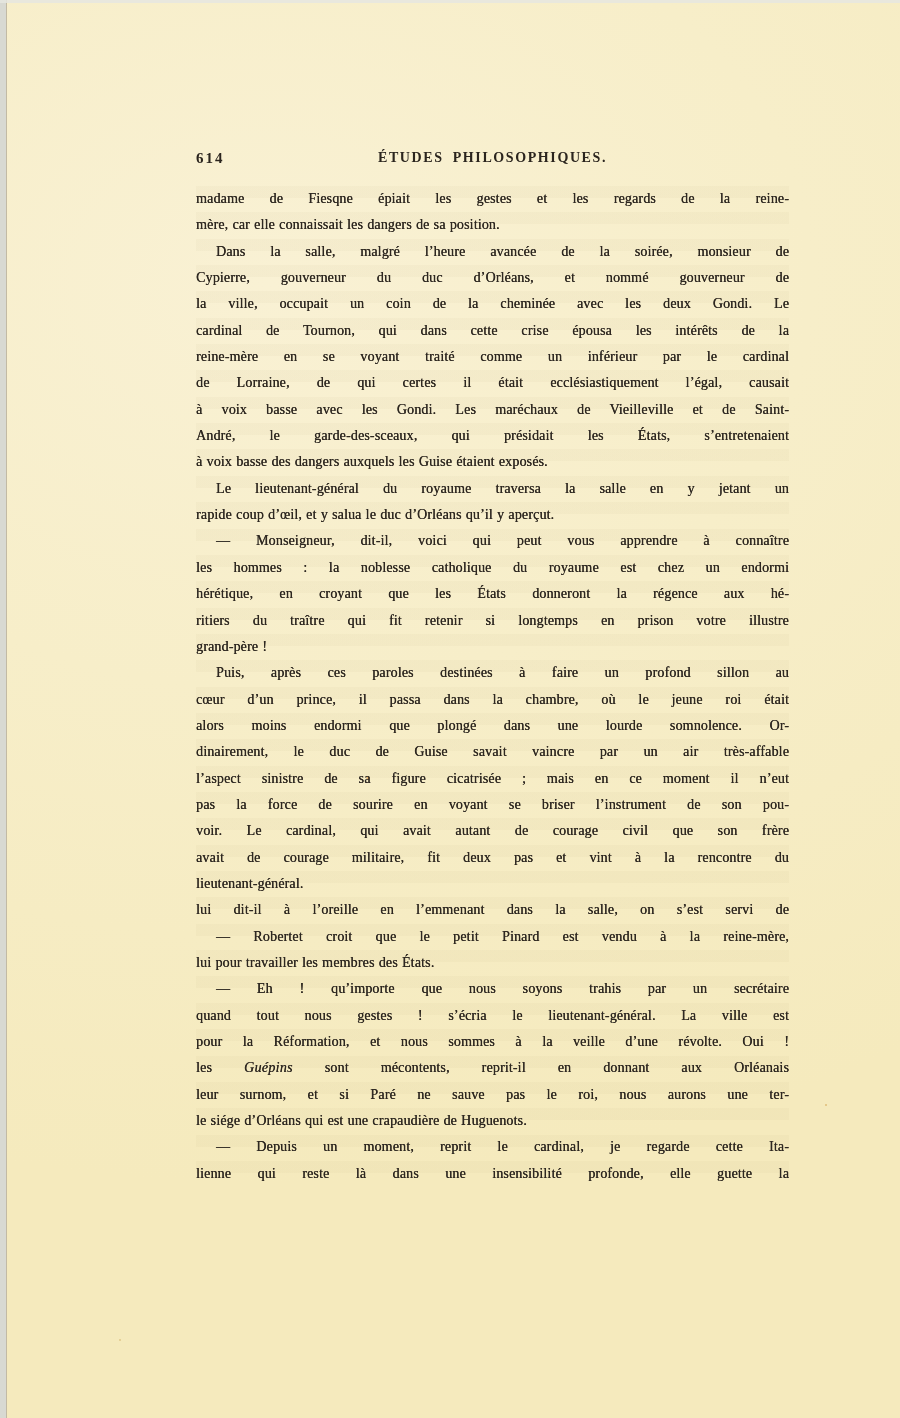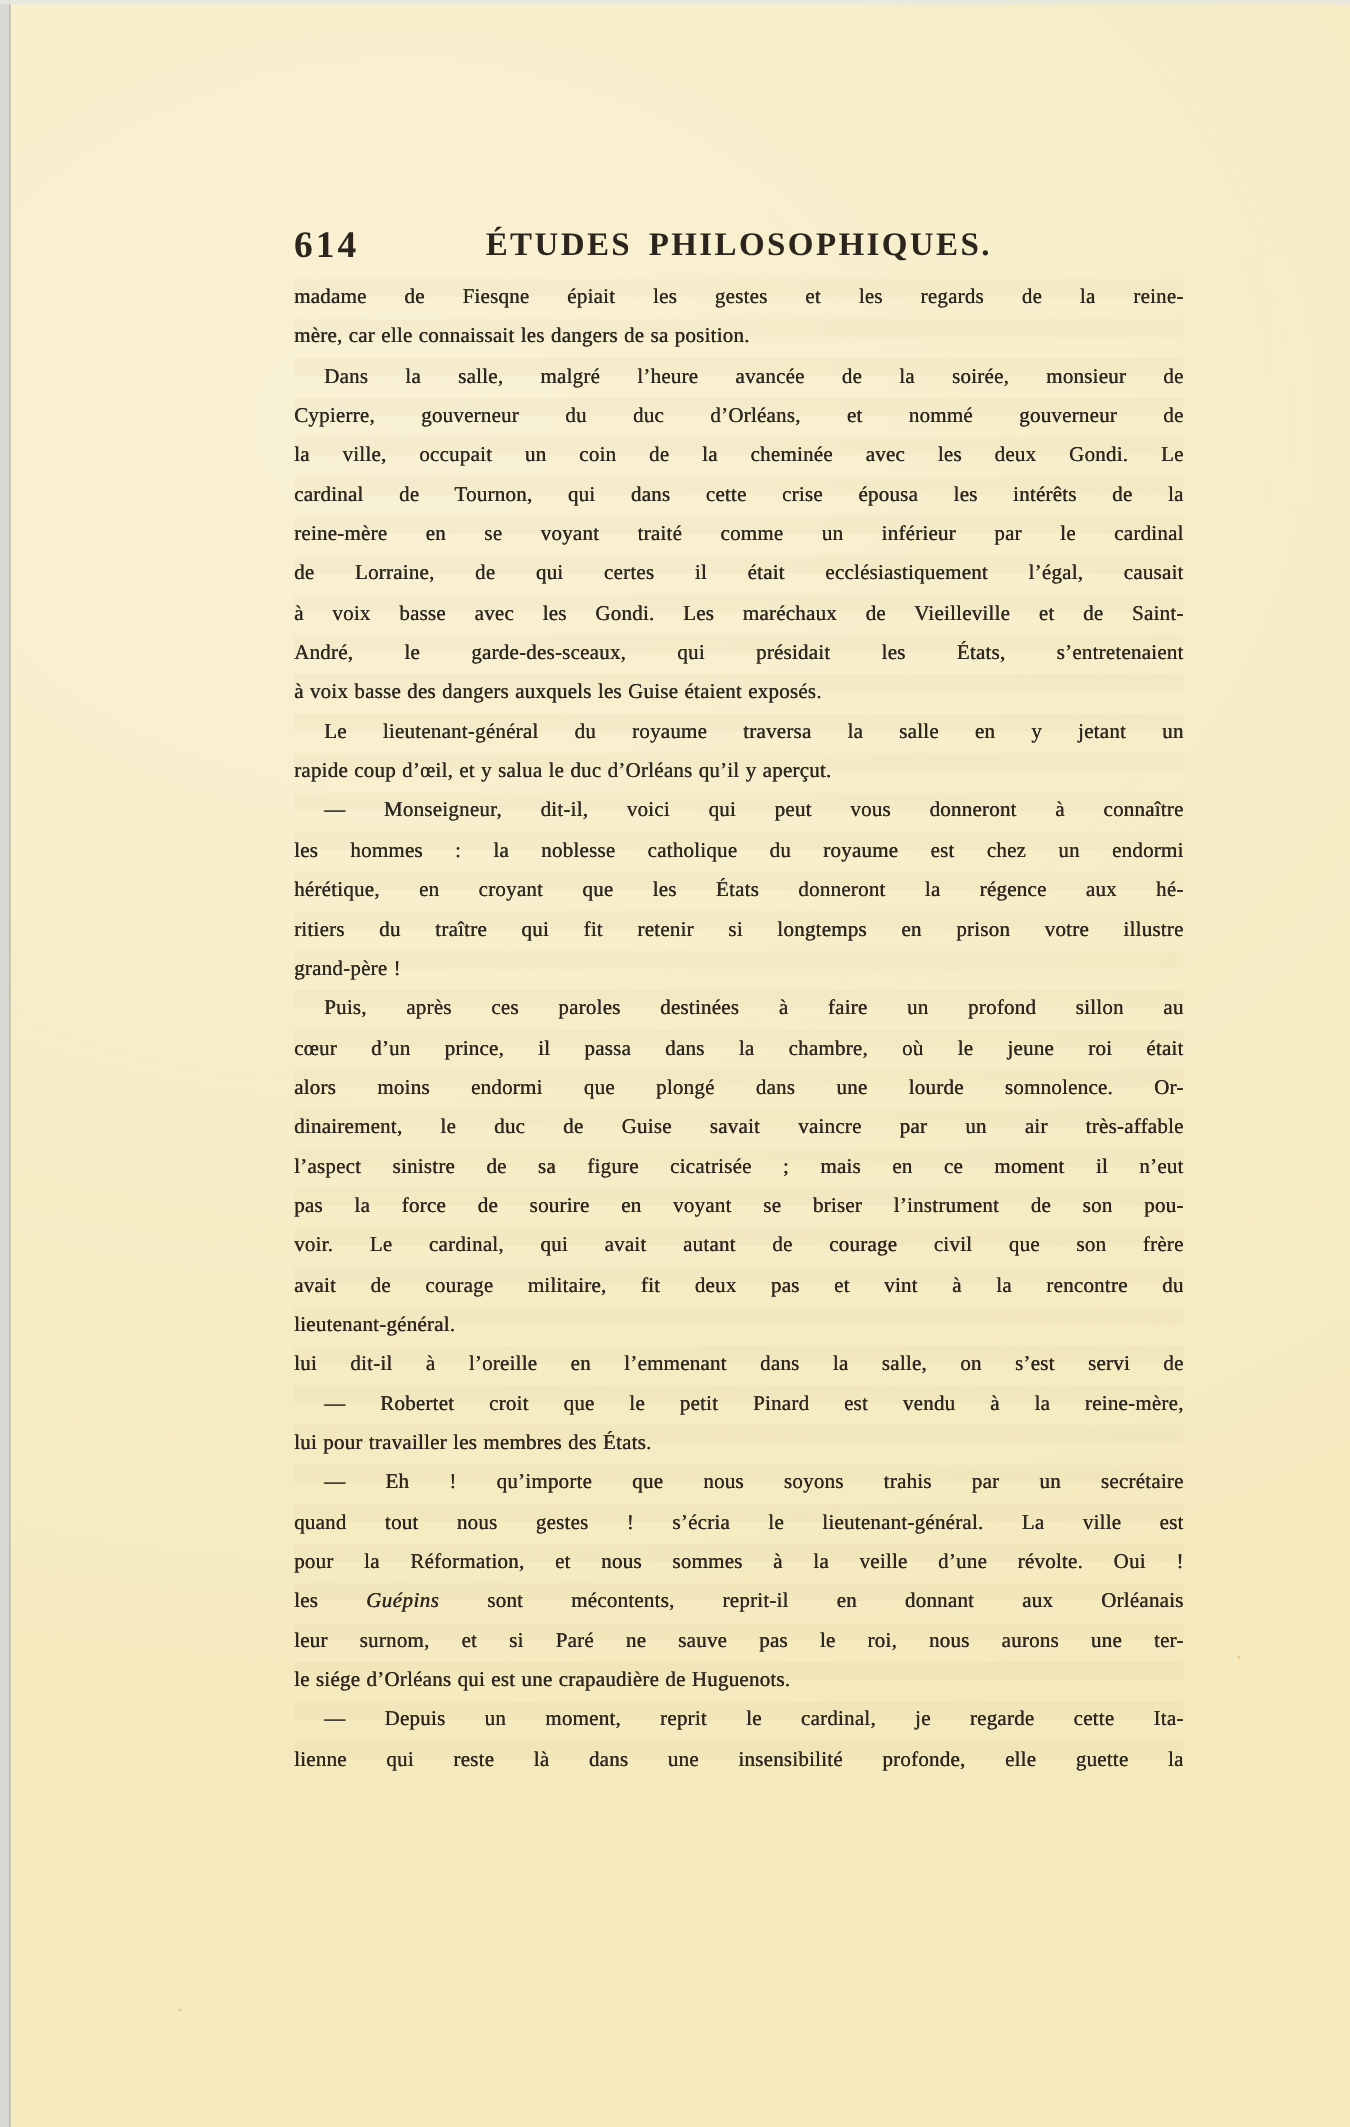--- a/index.html
+++ b/index.html
@@ -39,29 +39,29 @@
     width: 593px;
     color: #2e2821;
   }
   .header {
     position: relative;
     height: 26px;
   }
   .pagenum {
     position: absolute;
     left: 0; top: 0;
-    font-size: 25px;
+    font-size: 15px;
     font-weight: 600;
     letter-spacing: 2px;
     color: #2b251e;
   }
   .title {
     display: block;
     text-align: center;
-    font-size: 22px;
+    font-size: 14px;
     font-weight: 700;
     letter-spacing: 1.6px;
     word-spacing: 4px;
     color: #2b251e;
   }
   .body {
     margin-top: 10px;
     
     background: repeating-linear-gradient(
       180deg,
@@ -110,21 +110,21 @@
           <div class="line">de Lorraine, de qui certes il était ecclésiastiquement l’égal, causait</div>
           <div class="line">à voix basse avec les Gondi. Les maréchaux de Vieilleville et de Saint-</div>
           <div class="line">André, le garde-des-sceaux, qui présidait les États, s’entretenaient</div>
           <div class="line last">à voix basse des dangers auxquels les Guise étaient exposés.</div>
         </div>
         <div class="para indent">
           <div class="line first">Le lieutenant-général du royaume traversa la salle en y jetant un</div>
           <div class="line last">rapide coup d’œil, et y salua le duc d’Orléans qu’il y aperçut.</div>
         </div>
         <div class="para indent">
-          <div class="line first">— Monseigneur, dit-il, voici qui peut vous donneront à connaître</div>
+          <div class="line first">— Monseigneur, dit-il, voici qui peut vous apprendre à connaître</div>
           <div class="line">les hommes : la noblesse catholique du royaume est chez un endormi</div>
           <div class="line">hérétique, en croyant que les États donneront la régence aux hé-</div>
           <div class="line">ritiers du traître qui fit retenir si longtemps en prison votre illustre</div>
           <div class="line last">grand-père !</div>
         </div>
         <div class="para indent">
           <div class="line first">Puis, après ces paroles destinées à faire un profond sillon au</div>
           <div class="line">cœur d’un prince, il passa dans la chambre, où le jeune roi était</div>
           <div class="line">alors moins endormi que plongé dans une lourde somnolence. Or-</div>
           <div class="line">dinairement, le duc de Guise savait vaincre par un air très-affable</div>

